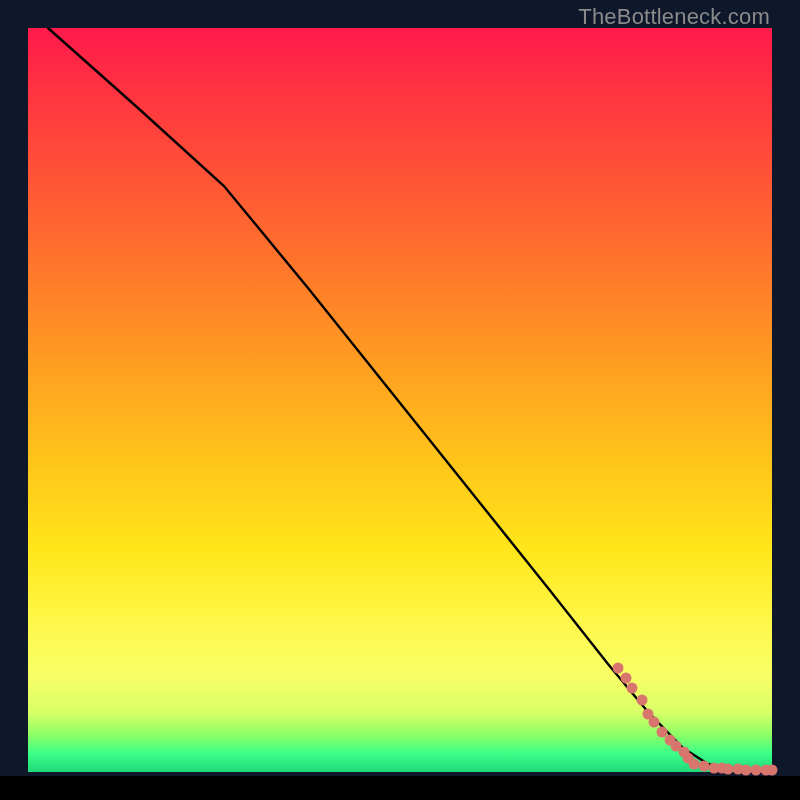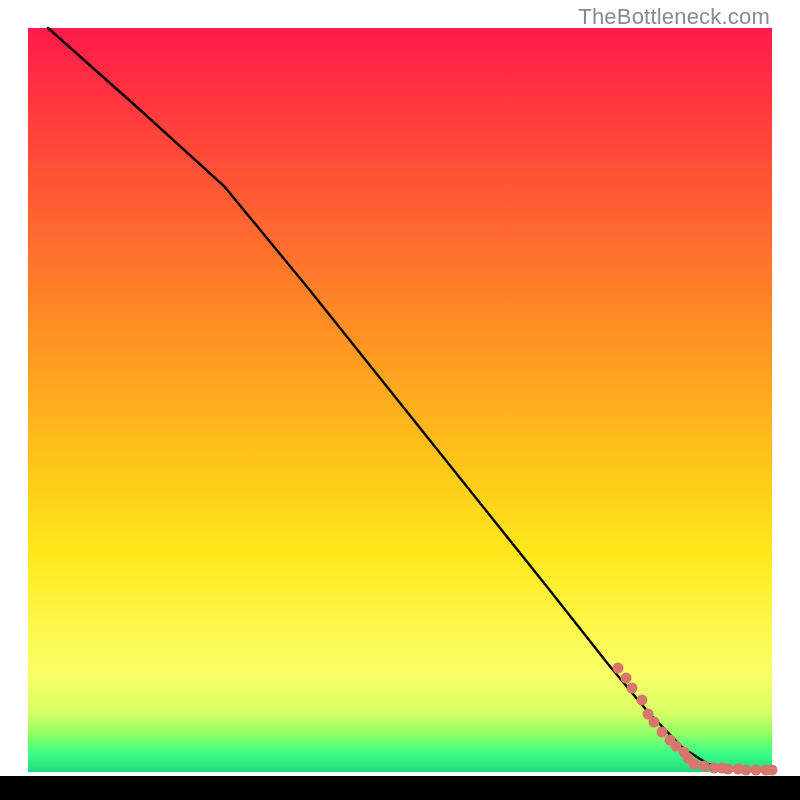--- a/index.html
+++ b/index.html
@@ -8,21 +8,21 @@
     width: 800px;
     height: 800px;
     background: #000;
     font-family: Arial, Helvetica, sans-serif;
     overflow: hidden;
   }
   .frame {
     position: relative;
     width: 800px;
     height: 776px;
-    background: #ffffff;
+    background: #0f172a;
   }
   .plot-area {
     position: absolute;
     left: 28px;
     top: 28px;
     width: 744px;
     height: 744px;
     
     background: linear-gradient(
       to bottom,

